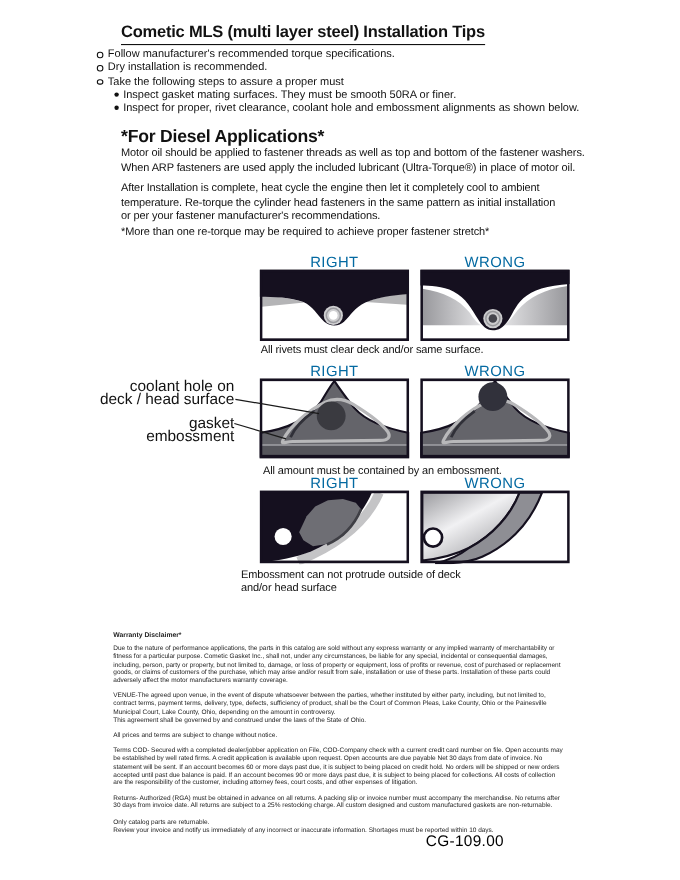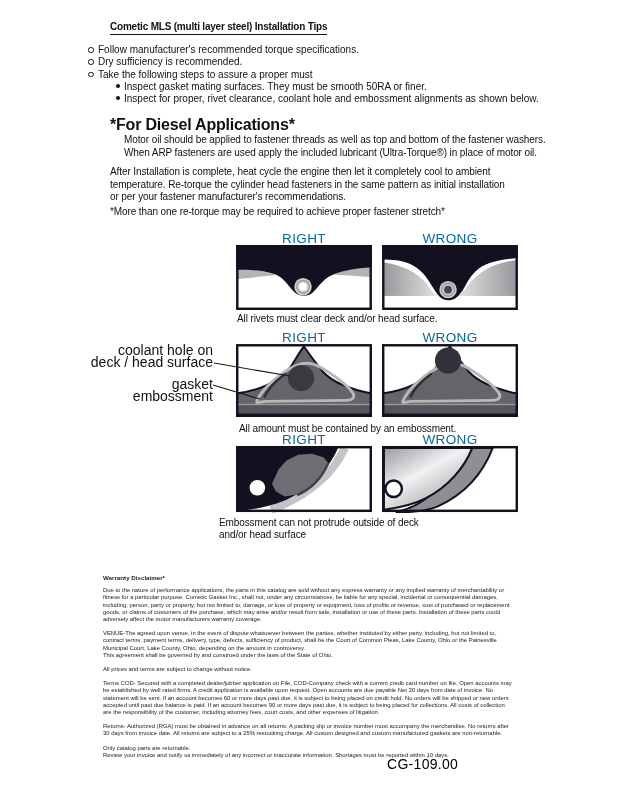--- a/index.html
+++ b/index.html
@@ -1,32 +1,32 @@
 <!DOCTYPE html>
 <html><head>
 <meta charset="utf-8">
 <style>
   html,body{margin:0;padding:0;}
   body{background:#ffffff;font-family:"Liberation Sans","DejaVu Sans",sans-serif;color:#111;}
   .page{position:relative;width:618px;height:800px;background:#fff;overflow:hidden;}
 
-  .title{position:absolute;left:110px;top:21px;font-size:10px;font-weight:bold;letter-spacing:-0.2px;
+  .title{position:absolute;left:110px;top:21px;font-size:15px;font-weight:bold;letter-spacing:-0.2px;
          border-bottom:1.5px solid #111;padding-bottom:2px;white-space:nowrap;}
 
   .tips{position:absolute;left:88px;top:44px;font-size:10px;line-height:11.8px;}
   .tips .tip{position:relative;padding-left:10px;margin:0 0 0.5px 0;white-space:nowrap;}
   .tips .tip::before{content:"";position:absolute;left:0;top:3.2px;width:3.5px;height:3.5px;
          border:1px solid #111;border-radius:50%;}
-  .tips .subtip{position:relative;padding-left:8px;margin-left:28px;white-space:nowrap;}
+  .tips .subtip{position:relative;padding-left:8px;margin-left:16px;white-space:nowrap;}
   .tips .subtip::before{content:"";position:absolute;left:0;top:3.6px;width:4px;height:4px;
          background:#111;border-radius:50%;}
 
   .h2{position:absolute;left:110px;top:116px;font-size:16px;font-weight:bold;letter-spacing:-0.2px;}
   .body-para{position:absolute;left:110px;font-size:10px;line-height:12.6px;letter-spacing:-0.1px;white-space:pre-line;}
-  .p1{top:134px;margin-left:14px;} .p2{top:166px;} .note{top:206px;}
+  .p1{top:134px;} .p2{top:166px;} .note{top:206px;}
 
   .diagrams{position:absolute;left:0;top:228px;width:618px;height:332px;}
   .dg-label{position:absolute;width:136px;text-align:center;font-size:13.5px;letter-spacing:0.4px;color:#0369a1;}
   .lab-l{left:236px;} .lab-r{left:382px;}
   .r1{top:3px;} .r2{top:102px;} .r3{top:204px;}
   .panel{position:absolute;display:block;}
   .pan-l{left:236px;} .pan-r{left:382px;}
   .pr1{top:17px;width:136px;height:65px;}
   .pr2{top:115px;width:136px;height:74px;}
   .pr3{top:217px;width:136px;height:68px;}
@@ -46,21 +46,21 @@
 </style>
 </head>
 <body>
 
 <div class="page">
 
   <div class="title">Cometic MLS (multi layer steel) Installation Tips</div>
 
   <div class="tips">
     <div class="tip">Follow manufacturer's recommended torque specifications.</div>
-    <div class="tip">Dry sufficiency is recommended.</div>
+    <div class="tip">Dry installation is recommended.</div>
     <div class="tip">Take the following steps to assure a proper must</div>
     <div class="subtip">Inspect gasket mating surfaces.  They must be smooth 50RA or finer.</div>
     <div class="subtip">Inspect for proper, rivet clearance, coolant hole and embossment alignments as shown below.</div>
   </div>
 
   <div class="h2">*For Diesel Applications*</div>
   <div class="body-para p1">Motor oil should be applied to fastener threads as well as top and bottom of the fastener washers.
 When ARP fasteners are used apply the included lubricant (Ultra-Torque®) in place of motor oil.</div>
   <div class="body-para p2">After Installation is complete, heat cycle the engine then let it completely cool to ambient
 temperature. Re-torque the cylinder head fasteners in the same pattern as initial installation
@@ -98,21 +98,21 @@
       <path d="M2,18 C22,21 36,28 46,40 C50,46 53,50 57,52.5 L2,52.5 Z" fill="url(#gradBL)"></path>
       <path d="M138,15.5 C116,18.5 102,26 91,38.5 C87,44 83,49.5 78,52.5 L138,52.5 Z" fill="url(#gradBR)"></path>
       <rect x="2" y="52.5" width="136" height="12.5" fill="#ffffff"></rect>
       <path d="M0,0 H140 V13.5 C119,15 105,19 96.5,27 C88,35 86,43.5 81.5,49 C77.5,54.5 73.5,57 68,57 C62,57 58,53 54,46.5 C48.5,37.5 43,26.5 31,20.5 C21,15.5 9,15 0,15 Z" fill="#15101f"></path>
       <circle cx="68" cy="46" r="9" fill="#cbcbcd"></circle>
       <circle cx="68" cy="46" r="6.6" fill="none" stroke="#98989c" stroke-width="1.4"></circle>
       <circle cx="68" cy="46" r="4" fill="#45454d"></circle>
       <rect x="1.25" y="1.25" width="137.5" height="64.5" fill="none" stroke="#15101f" stroke-width="2.5"></rect>
     </svg>
 
-    <div class="dg-caption cap1">All rivets must clear deck and/or head surface.</div>
+    <div class="dg-caption cap1">All rivets must clear deck and/or same surface.</div>
 
     <div class="dg-label lab-l r2">RIGHT</div>
     <div class="dg-label lab-r r2">WRONG</div>
 
     <svg class="panel pan-l pr2" viewBox="0 0 140 74">
       <rect width="140" height="74" fill="#fff"></rect>
       <path d="M0,74 L0,51 C26,47.5 45,38.5 57,22.5 C62,14.5 66,7 70,2.5 C74,8 80,17 89,28 C101,41.5 122,47.5 140,51 L140,74 Z" fill="#64646a" stroke="#15101f" stroke-width="2"></path>
       <rect x="2" y="61.5" width="136" height="1.6" fill="#9c9ca0"></rect>
       <rect x="2" y="63.1" width="136" height="8.5" fill="#55555b"></rect>
       <path d="M22,57.5 C28,45 46,29.5 61,22.5 C70,18 79,19 88,24.5 C101,32.5 115,43 120,50 C123,54.5 120.5,58 113,58 L31,59 C24,59 19.5,62.5 22,57.5 Z" fill="none" stroke="#b8b8ba" stroke-width="3" stroke-linejoin="round"></path>

